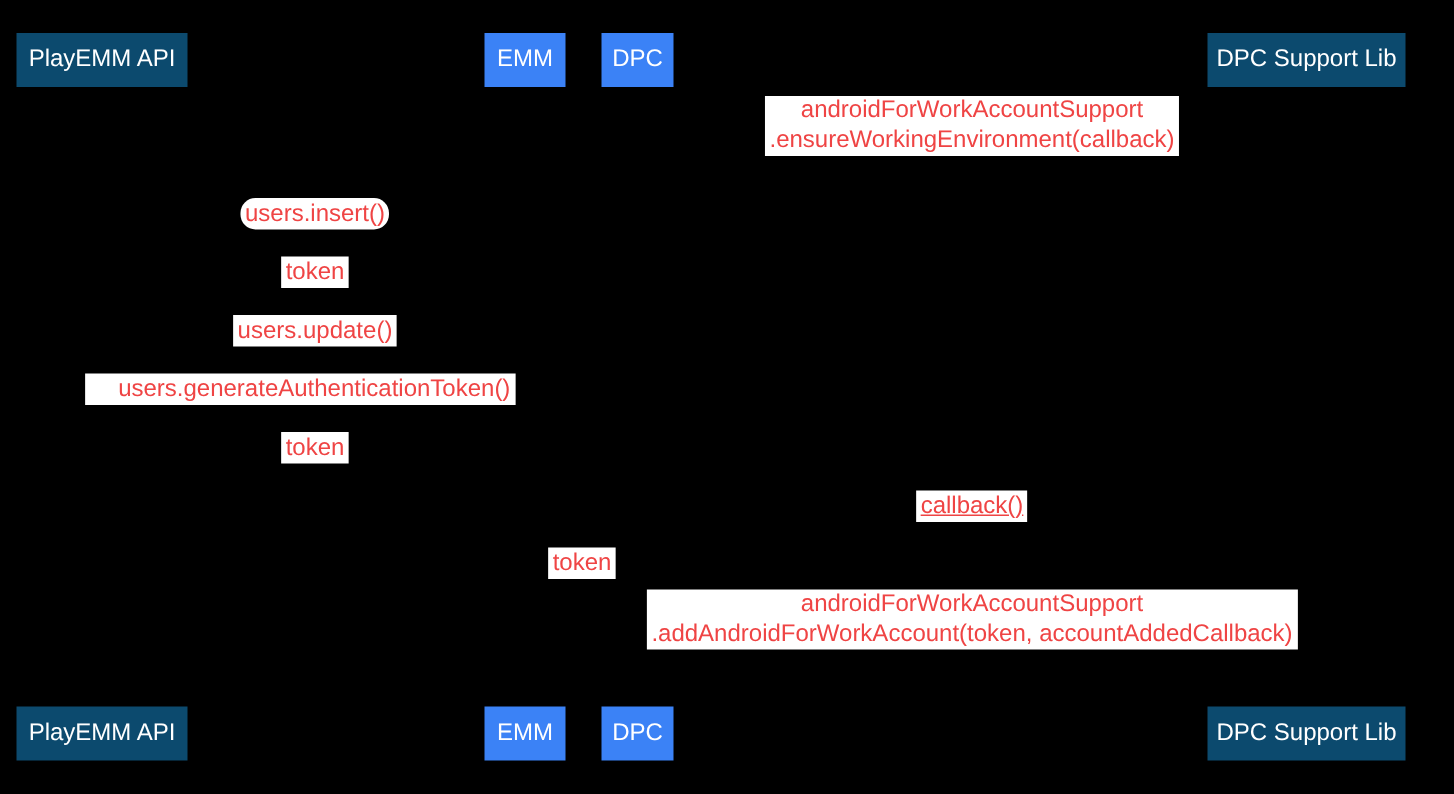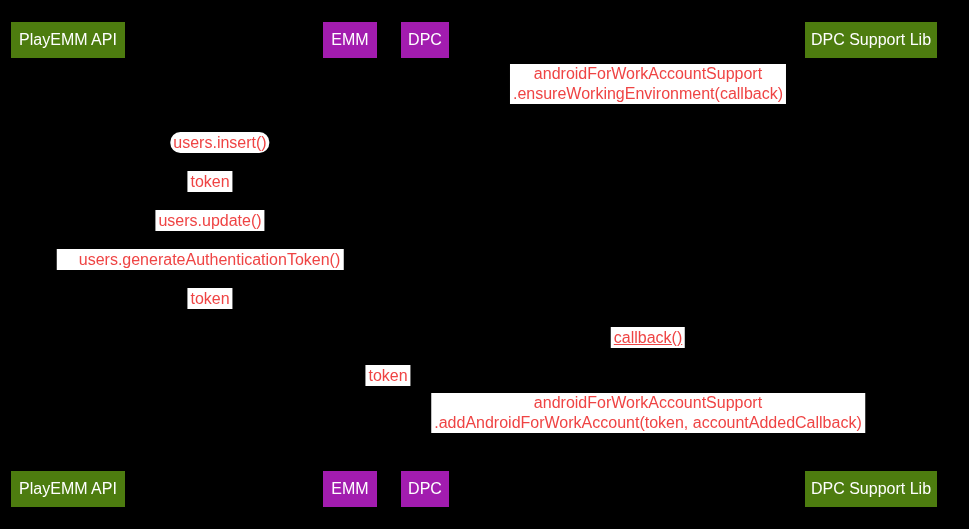--- a/index.html
+++ b/index.html
@@ -17,22 +17,22 @@
   }
   .actor {
     position: absolute;
     height: 36px;
     line-height: 36px;
     text-align: center;
     color: #ffffff;
     font-size: 16px;
     white-space: nowrap;
   }
-  .actor.green { background: #4d7c0f; }
-  .actor.blue  { background: #a21caf; }
+  .actor.green { background: #0c4a6e; }
+  .actor.blue  { background: #3b82f6; }
   .msg {
     position: absolute;
     transform: translateX(-50%);
     background: #ffffff;
     color: #ef4444;
     font-size: 16px;
     line-height: 21px;
     padding: 0 3px;
     text-align: center;
     white-space: nowrap;
@@ -49,21 +49,21 @@
   <div class="actor green" style="left:11px;  top:22px; width:114px;">PlayEMM API</div>
   <div class="actor blue" style="left:323px; top:22px; width:54px;">EMM</div>
   <div class="actor blue" style="left:401px; top:22px; width:48px;">DPC</div>
   <div class="actor green" style="left:805px; top:22px; width:132px;">DPC Support Lib</div>
 
   <div class="msg" style="left:648px; top:64px;">
     <div class="msg-line">androidForWorkAccountSupport</div>
     <div class="msg-line">.ensureWorkingEnvironment(callback)</div>
   </div>
 
-  <div class="msg" style="left:220px; top:132px;border-radius:10px;">users.insert()</div>
+  <div class="msg" style="left:210px; top:132px;border-radius:10px;">users.insert()</div>
 
   <div class="msg" style="left:210px; top:171px;">token</div>
 
   <div class="msg" style="left:210px; top:210px;">users.update()</div>
 
   <div class="msg" style="left:200px; top:249px;padding-left:22px;">users.generateAuthenticationToken()</div>
 
   <div class="msg" style="left:210px; top:288px;">token</div>
 
   <div class="msg" style="left:648px; top:327px;text-decoration:underline;">callback()</div>

